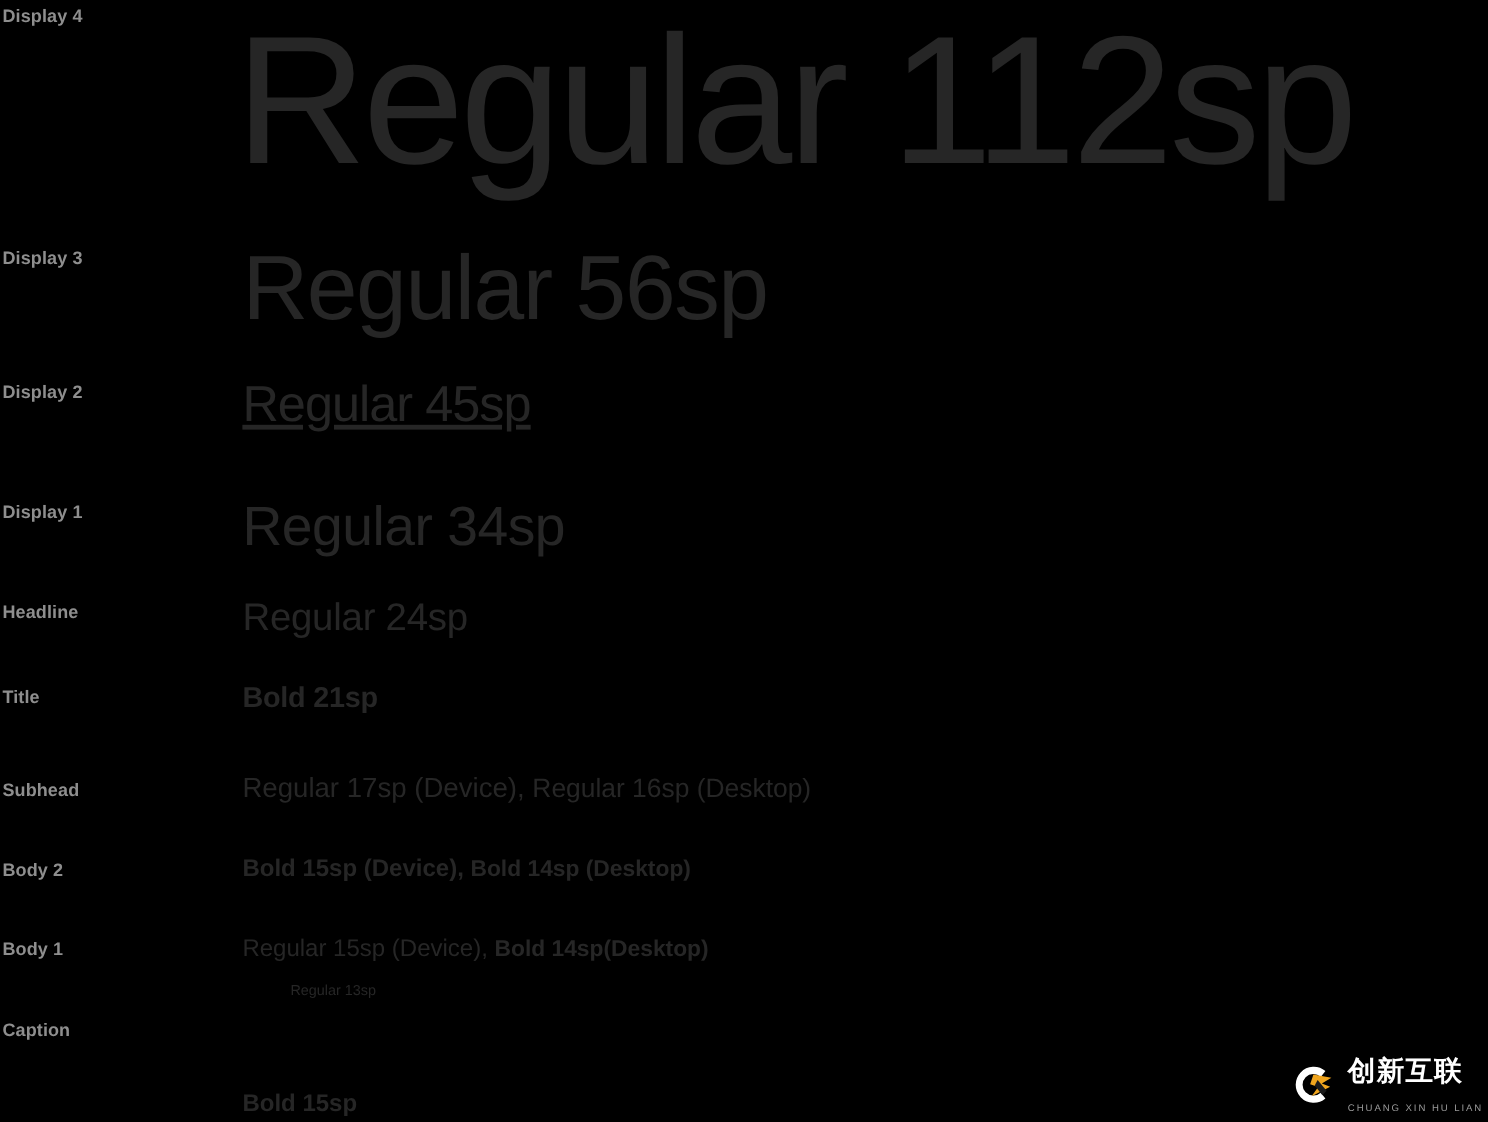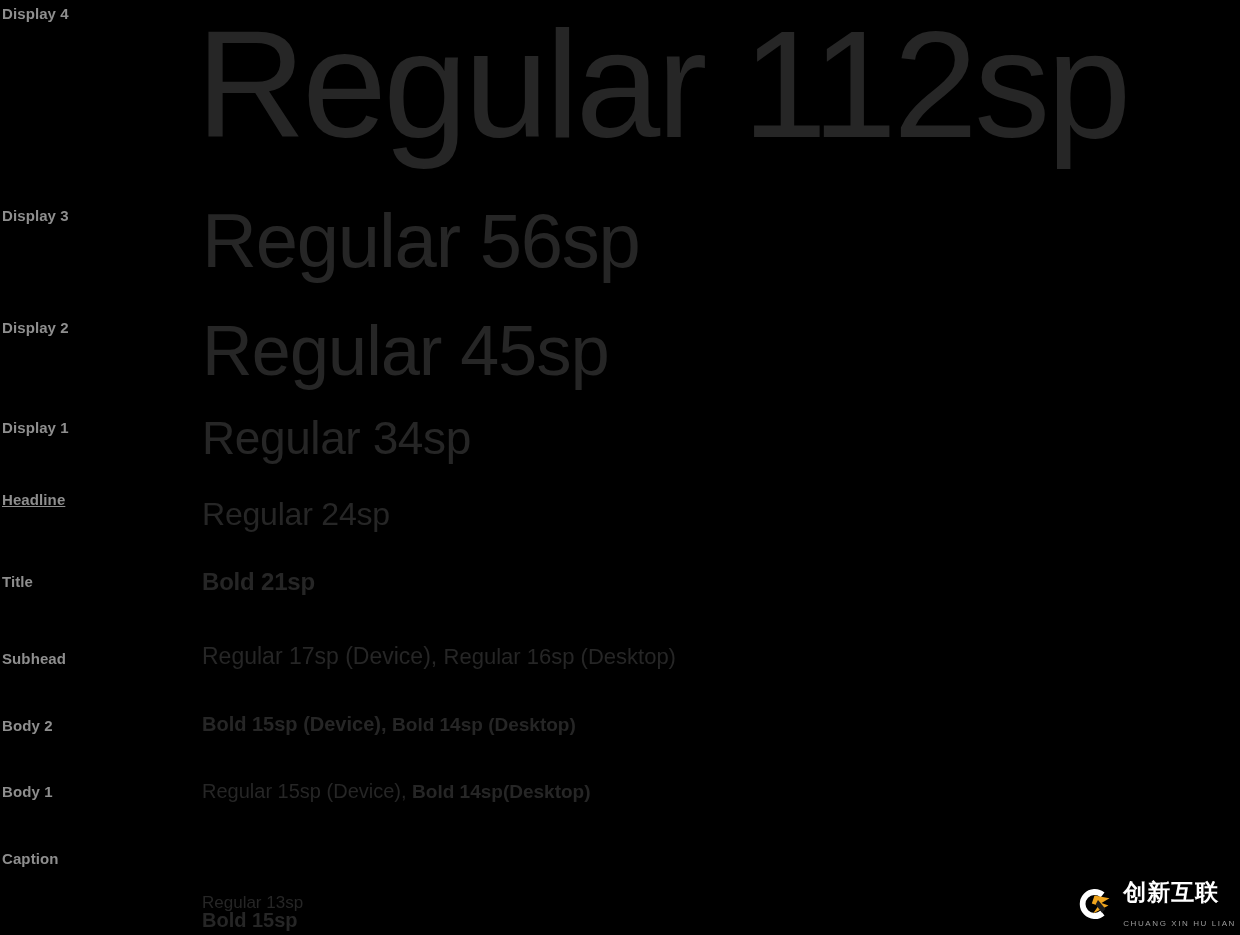--- a/index.html
+++ b/index.html
@@ -68,33 +68,34 @@
 
   .r-display3 .row-label { top: 208px; }
   .r-display3 .row-sample {
     font-size: 76px;
     letter-spacing: -1.2px;
     top: 203px;
   }
 
   .r-display2 .row-label { top: 320px; }
   .r-display2 .row-sample {
-    font-size: 70px;
+    font-size: 42px;
     letter-spacing: -0.8px;
     top: 316px;
+    text-decoration: underline;
   }
 
   .r-display1 .row-label { top: 420px; }
   .r-display1 .row-sample {
     font-size: 46px;
     letter-spacing: -0.4px;
     top: 415px;
   }
 
-  .r-headline .row-label { top: 492px; text-decoration: underline; }
+  .r-headline .row-label { top: 503px; }
   .r-headline .row-sample {
     font-size: 32px;
     letter-spacing: -0.2px;
     top: 498px;
   }
 
   .r-title .row-label { top: 574px; }
   .r-title .row-sample {
     font-size: 24px;
     font-weight: bold;
@@ -122,23 +123,24 @@
   .r-body1 .row-label { top: 784px; }
   .r-body1 .row-sample {
     font-size: 20px;
     letter-spacing: 0px;
     top: 781px;
   }
   .r-body1 .row-sample .seg-b { font-size: 19px; font-weight: bold; }
 
   .r-caption .row-label { top: 851px; }
   .r-caption .row-sample {
-    font-size: 17px;
-    letter-spacing: 0px;
-    top: 894px;
+    font-size: 12px;
+    letter-spacing: 0px;
+    top: 819px;
+    margin-left: 40px;
   }
 
   .r-button .row-label { top: 914px; margin-top: 44px; }
   .r-button .row-sample {
     font-size: 20px;
     font-weight: bold;
     letter-spacing: 0px;
     top: 910px;
   }
 

